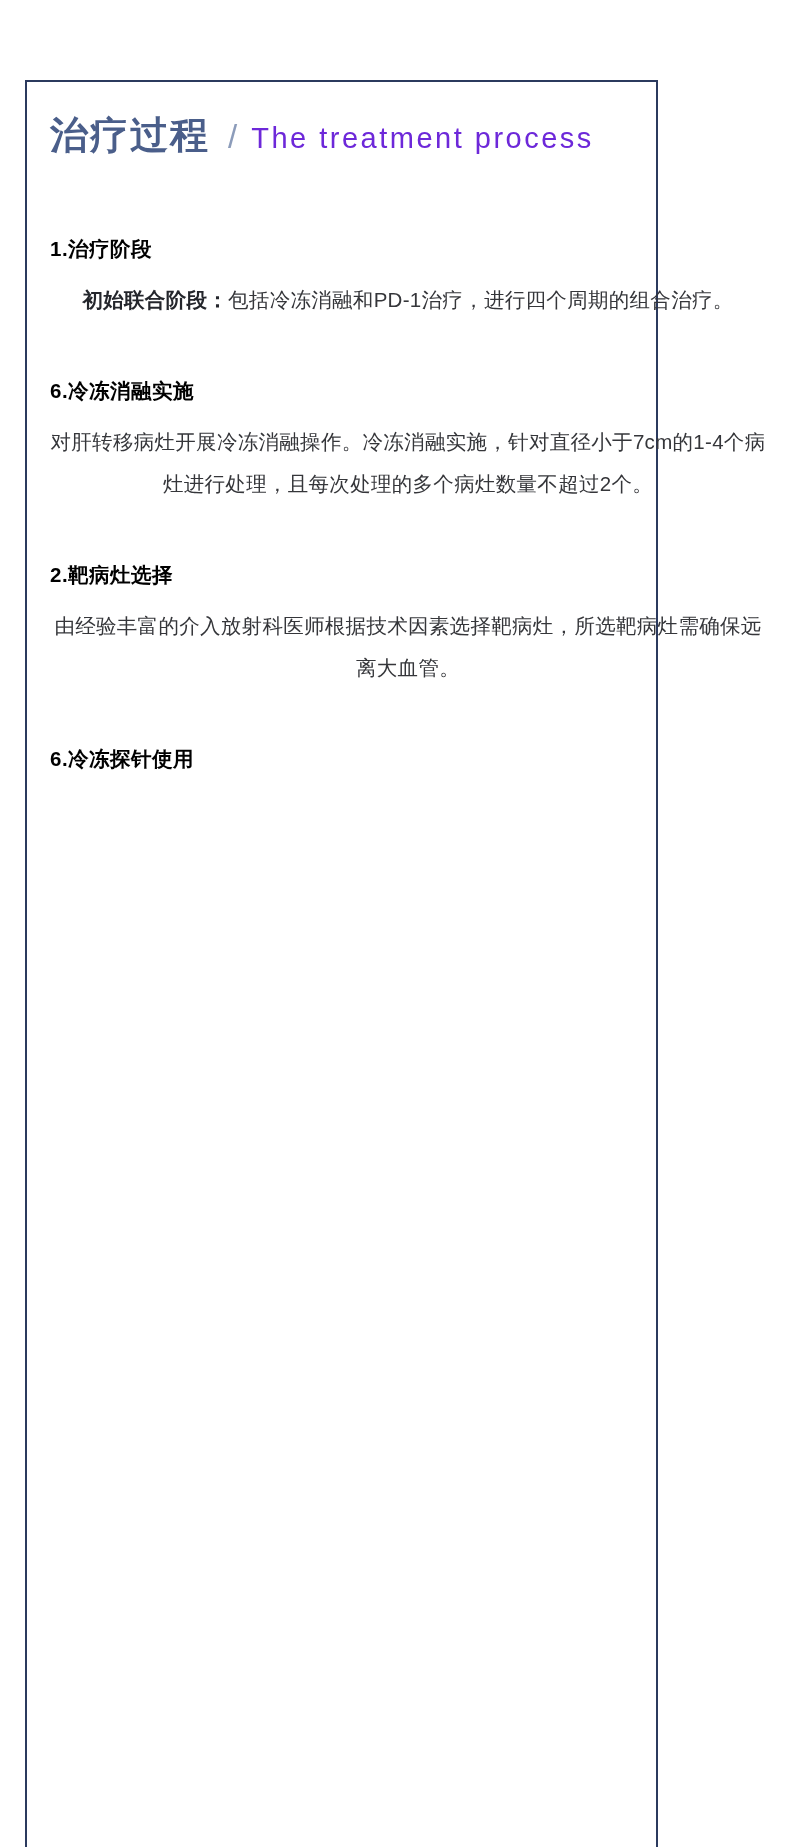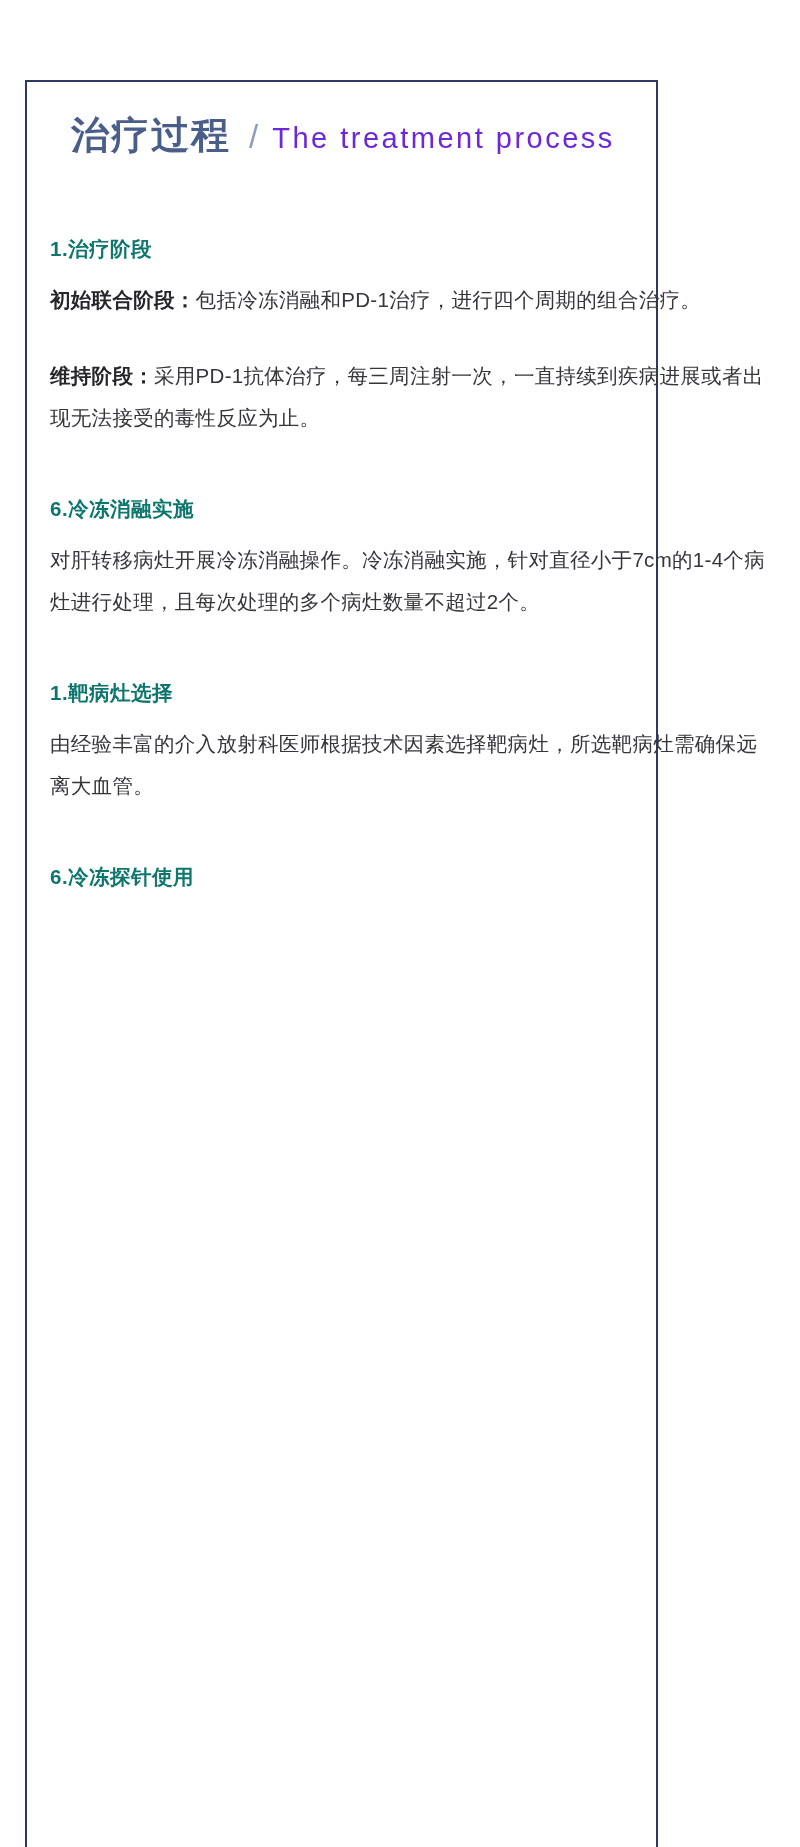--- a/index.html
+++ b/index.html
@@ -40,21 +40,20 @@
     position: relative;
     padding: 110px 34px 0 50px;
   }
 
   
   .heading {
     display: flex;
     align-items: baseline;
     white-space: nowrap;
     margin-bottom: 74px;
-    margin-left: 21px;
   }
   .heading-cn {
     font-size: 38px;
     font-weight: bold;
     color: #4a5e8a;
     letter-spacing: 2px;
   }
   .heading-slash {
     font-size: 33px;
     color: #8c9cba;
@@ -70,31 +69,32 @@
 
   
   .section {
     margin-bottom: 56px;
   }
   .section:last-child { margin-bottom: 0; }
 
   .section-title {
     font-size: 20.5px;
     font-weight: bold;
-    color: #0f766e;
+    color: #000000;
     letter-spacing: 0.5px;
     margin-bottom: 16px;
   }
 
   .para {
     font-size: 20.5px;
     line-height: 2.05;
     color: #35363a;
     letter-spacing: 0.3px;
     margin: 0 0 0 0;
+    text-align: center;
   }
   .para + .para {
     margin-top: 34px;
   }
   .para .lead {
     font-weight: bold;
     color: #24262c;
   }
   .para.bold-line {
     font-weight: bold;
@@ -114,34 +114,31 @@
       <span class="heading-cn">治疗过程</span>
       <span class="heading-slash">/</span>
       <span class="heading-en">The treatment process</span>
     </div>
 
     <div class="section">
       <div class="section-title">1.治疗阶段</div>
       <p class="para">
         <span class="lead">初始联合阶段：</span><span>包括冷冻消融和PD-1治疗，进行四个周期的组合治疗。</span>
       </p>
-      <p class="para">
-        <span class="lead">维持阶段：</span><span>采用PD-1抗体治疗，每三周注射一次，一直持续到疾病进展或者出现无法接受的毒性反应为止。</span>
-      </p>
     </div>
 
     <div class="section">
       <div class="section-title">6.冷冻消融实施</div>
       <p class="para">
         <span>对肝转移病灶开展冷冻消融操作。冷冻消融实施，针对直径小于7cm的1-4个病灶进行处理，且每次处理的多个病灶数量不超过2个。</span>
       </p>
     </div>
 
     <div class="section">
-      <div class="section-title">1.靶病灶选择</div>
+      <div class="section-title">2.靶病灶选择</div>
       <p class="para">
         <span>由经验丰富的介入放射科医师根据技术因素选择靶病灶，所选靶病灶需确保远离大血管。</span>
       </p>
     </div>
 
     <div class="section">
       <div class="section-title">6.冷冻探针使用</div>
     </div>
 
   </div>

